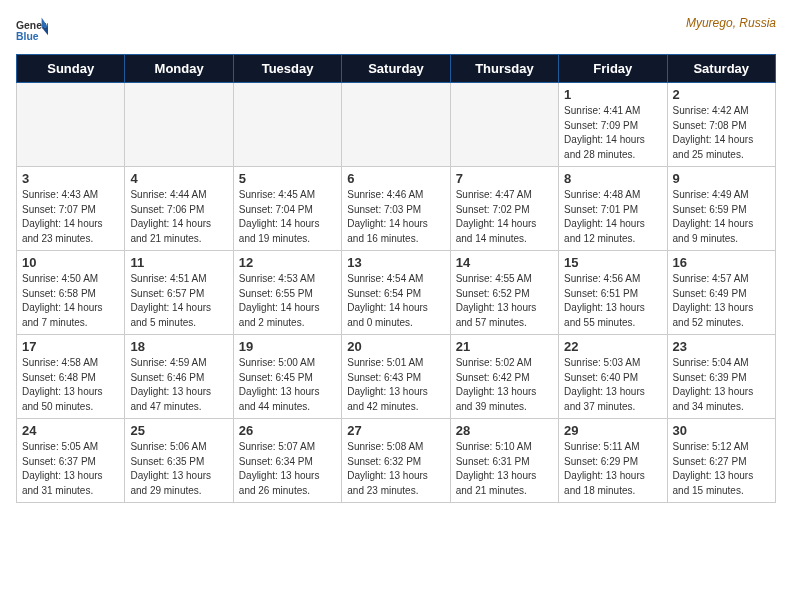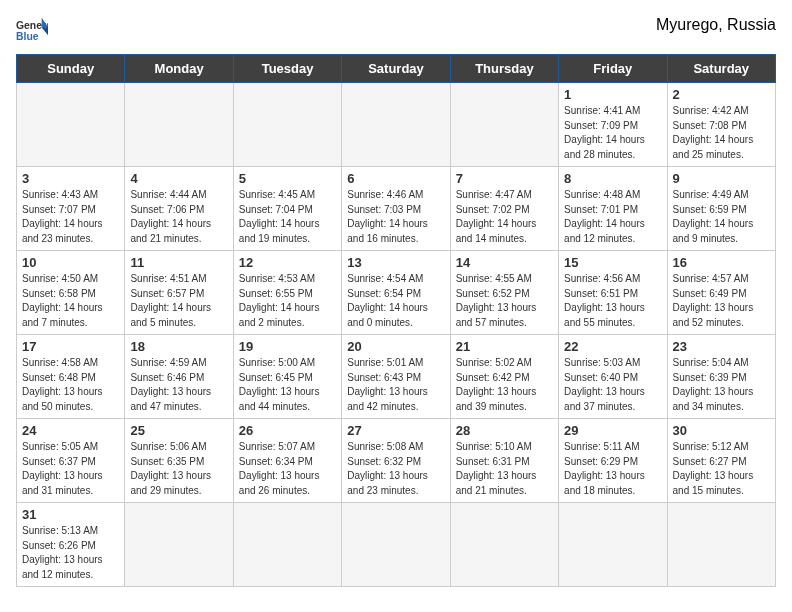--- a/index.html
+++ b/index.html
@@ -27,30 +27,31 @@
     }
     .title-area {
       text-align: right;
     }
     .month-title {
       font-size: 32px;
       color: #333;
       font-weight: normal;
     }
     .location-title {
-      font-size: 16px;
-      color: #000000;
+      font-size: 12px;
+      color: #a16207;
+      font-style: italic;
     }
     .calendar {
       width: 100%;
       border-collapse: collapse;
       border: 1px solid #ccc;
     }
     .calendar th {
-      background: #404040;
+      background: #0f172a;
       color: #fff;
       padding: 6px 4px;
       font-size: 13px;
       font-weight: bold;
       text-align: center;
       border: 1px solid #1e5a9c;
     }
     .calendar td {
       border: 1px solid #ccc;
       vertical-align: top;
@@ -326,29 +327,14 @@
 and 18 minutes.</div>
         </td>
         <td>
           <span class="day-number">30</span>
           <div class="day-info" style="white-space: pre-line;">Sunrise: 5:12 AM
 Sunset: 6:27 PM
 Daylight: 13 hours
 and 15 minutes.</div>
         </td>
       </tr>
-      <tr class="last-row">
-        <td>
-          <span class="day-number">31</span>
-          <div class="day-info" style="white-space: pre-line;">Sunrise: 5:13 AM
-Sunset: 6:26 PM
-Daylight: 13 hours
-and 12 minutes.</div>
-        </td>
-        <td class="empty"></td>
-        <td class="empty"></td>
-        <td class="empty"></td>
-        <td class="empty"></td>
-        <td class="empty"></td>
-        <td class="empty"></td>
-      </tr>
     </tbody>
 </table>
 
 </body></html>

